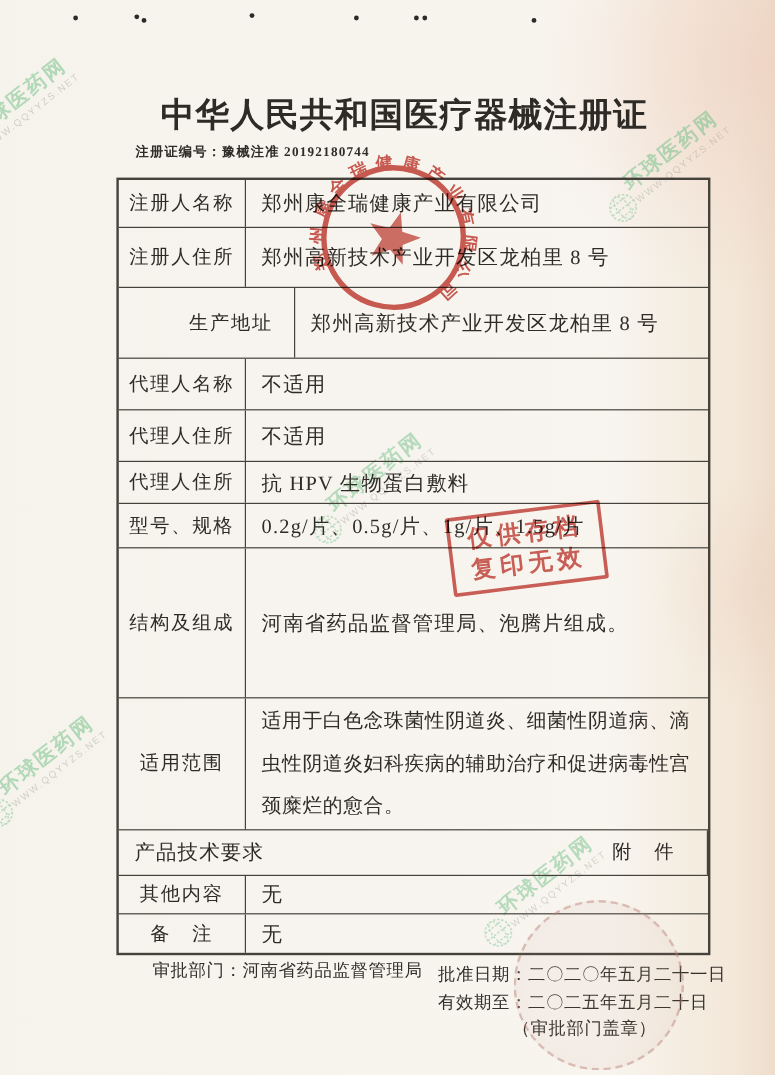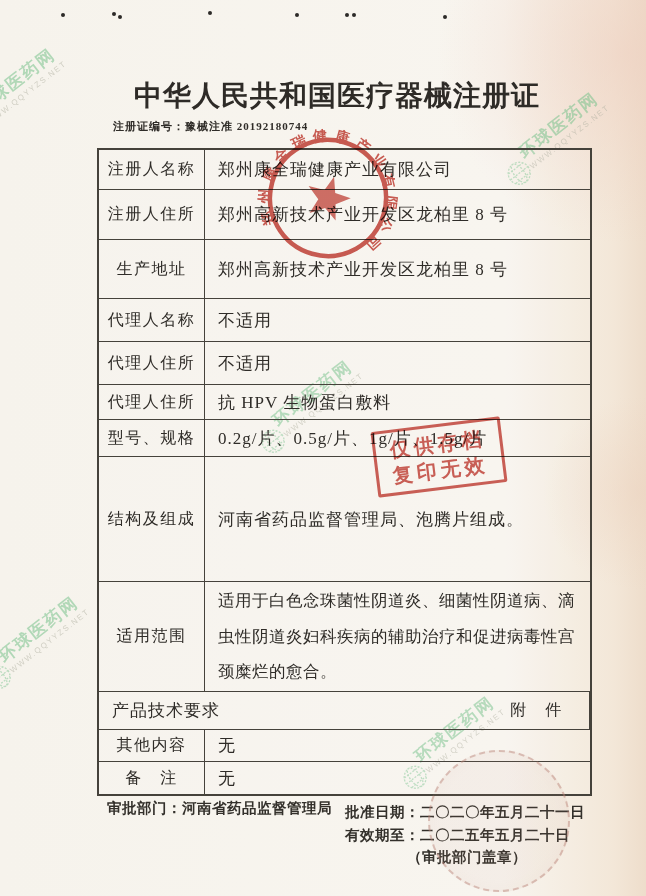--- a/index.html
+++ b/index.html
@@ -40,21 +40,21 @@
     width:106px;border-right:1.5px solid #45423b;
     display:flex;align-items:center;justify-content:center;
     text-align:center;font-size:16px;letter-spacing:1.5px;color:#2f2c28;
   }
   .val{
     flex:1;display:flex;align-items:center;
     padding:2px 13px;font-size:17px;letter-spacing:1px;color:#2f2c28;
   }
   .val-wrap{line-height:2.15;letter-spacing:.5px;font-size:16.5px;}
   
-  .foot{position:absolute;font-size:14.5px;font-weight:bold;letter-spacing:.5px;color:#33302b;}
+  .foot{position:absolute;font-size:14.5px;font-weight:normal;letter-spacing:.5px;color:#33302b;margin-left:20px;}
   .f-dept{left:107px;top:799px;}
   .f-date{left:345px;top:803px;}
   .f-valid{left:345px;top:826px;}
   .f-sealnote{left:407px;top:848px;}
   
   .seal{position:absolute;left:258px;top:128px;width:140px;height:140px;
         transform:rotate(16deg);opacity:.82;mix-blend-mode:multiply;}
   
   .archive-stamp{
     position:absolute;left:374px;top:424px;width:124px;height:60px;
@@ -165,21 +165,21 @@
 
   <div class="cert-table">
     <div class="row" style="height:40px;">
       <div class="cell lbl">注册人名称</div>
       <div class="cell val">郑州康全瑞健康产业有限公司</div>
     </div>
     <div class="row" style="height:50px;">
       <div class="cell lbl">注册人住所</div>
       <div class="cell val">郑州高新技术产业开发区龙柏里 8 号</div>
     </div>
-    <div class="row" style="height:59px;">
+    <div class="row" style="height:59px;padding-left:41px;">
       <div class="cell lbl">生产地址</div>
       <div class="cell val">郑州高新技术产业开发区龙柏里 8 号</div>
     </div>
     <div class="row" style="height:43px;">
       <div class="cell lbl">代理人名称</div>
       <div class="cell val">不适用</div>
     </div>
     <div class="row" style="height:43px;">
       <div class="cell lbl">代理人住所</div>
       <div class="cell val">不适用</div>

